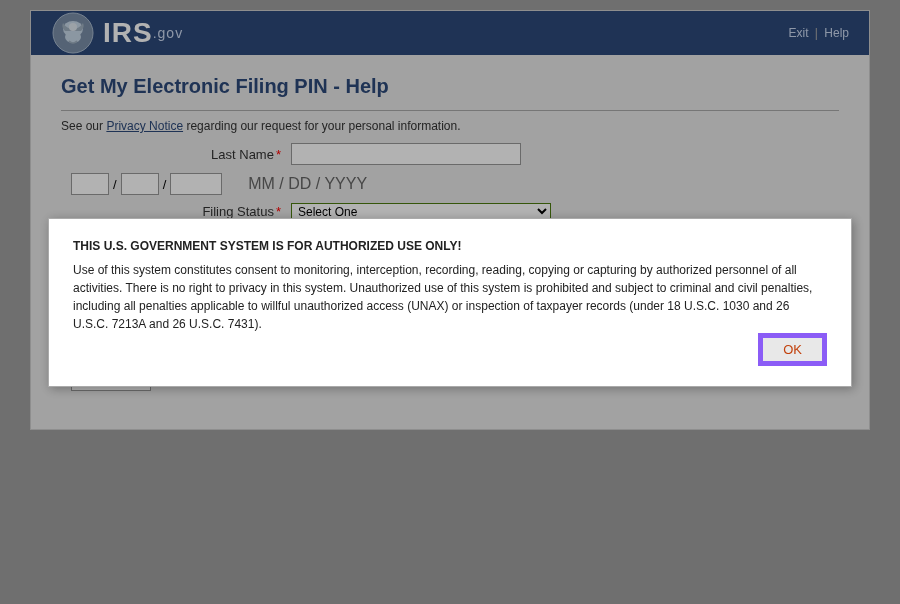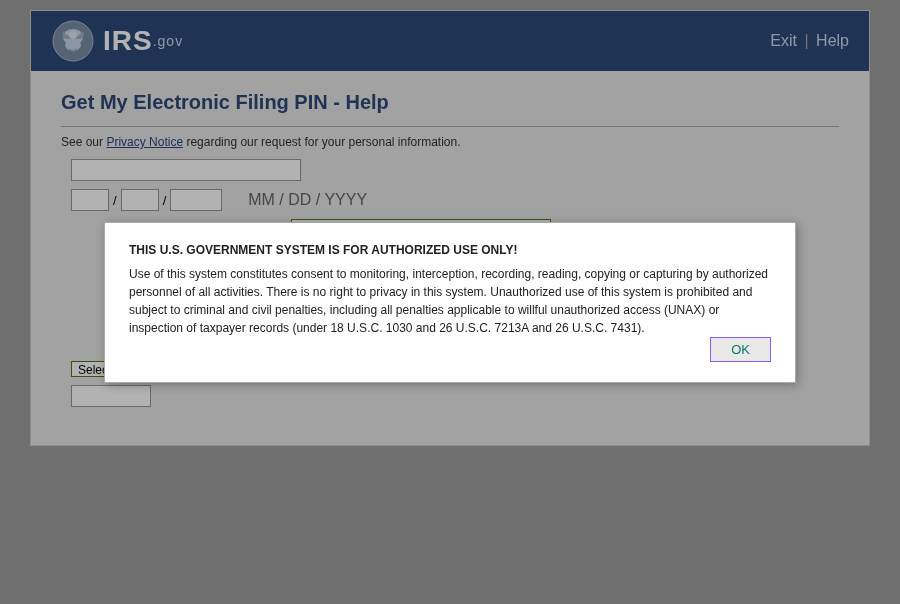--- a/index.html
+++ b/index.html
@@ -14,21 +14,21 @@
       padding: 10px 30px;
     }
     .page-container {
       width: 840px;
       background: #fff;
       border: 1px solid #ccc;
     }
     
     .irs-header {
       background: #2d4a7a;
-      padding: 8px 20px;
+      padding: 0 20px;
       display: flex;
       justify-content: space-between;
       align-items: center;
     }
     .irs-logo {
       display: flex;
       align-items: center;
       color: #fff;
       font-size: 28px;
       font-weight: bold;
@@ -39,21 +39,21 @@
       height: 44px;
       margin-right: 8px;
     }
     .irs-logo .gov-text {
       font-size: 14px;
       font-weight: normal;
       color: #ccd9f0;
     }
     .header-links {
       color: #fff;
-      font-size: 16px;
+      font-size: 12px;
       text-align: right;
     }
     .header-links a {
       color: #ccd9f0;
       text-decoration: none;
     }
     .header-links span {
       color: #aaa;
       margin: 0 3px;
     }
@@ -175,21 +175,21 @@
       top: 0; left: 0; right: 0; bottom: 0;
       background: rgba(0,0,0,0.3);
       display: flex;
       align-items: center;
       justify-content: center;
       z-index: 1000;
     }
     .modal-box {
       background: #fff;
       border: 1px solid #aaa;
-      width: 692px;
+      width: 804px;
       max-width: 95%;
       padding: 20px 24px;
       box-shadow: 2px 2px 10px rgba(0,0,0,0.3);
     }
     .modal-title {
       font-size: 12px;
       font-weight: bold;
       color: #222;
       margin-bottom: 8px;
     }
@@ -197,25 +197,25 @@
       font-size: 12px;
       color: #222;
       line-height: 1.5;
     }
     .modal-footer {
       display: flex;
       justify-content: flex-end;
     }
     .ok-button {
       background: #e8e8e8;
-      border: 1px solid #8b5cf6;
+      border: 5px solid #8b5cf6;
       padding: 4px 20px;
       font-size: 13px;
       cursor: pointer;
-      color: #0f766e;
+      color: #c2410c;
       text-align: center;
     }
   </style>
 </head>
 <body>
 
 <div class="modal-overlay">
   <div class="modal-box">
     <div class="modal-title">THIS U.S. GOVERNMENT SYSTEM IS FOR AUTHORIZED USE ONLY!</div>
     <div class="modal-body">Use of this system constitutes consent to monitoring, interception, recording, reading, copying or capturing by authorized personnel of all activities.  There is no right to privacy in this system.  Unauthorized use of this system is prohibited and subject to criminal and civil penalties, including all penalties applicable to willful unauthorized access (UNAX) or inspection of taxpayer records (under 18 U.S.C. 1030 and 26 U.S.C. 7213A and 26 U.S.C. 7431).</div>
@@ -253,20 +253,23 @@
     <hr class="page-title-divider">
     <p class="privacy-note">
       <span>See our</span>
       <a href="#">Privacy Notice</a>
       <span>regarding our request for your personal information.</span>
     </p>
 
     <div class="form-area">
 
       <div class="form-row">
+        <div class="form-label">
+          <span>Last Name</span><span class="required-star">*</span>
+        </div>
         <input type="text" class="form-input-text last-name-input" style="">
       </div>
 
       <div class="form-row">
         <div class="dob-group">
           <input type="text" class="form-input-text dob-mm" style="">
           <span>/</span>
           <input type="text" class="form-input-text dob-dd" style="">
           <span>/</span>
           <input type="text" class="form-input-text dob-yyyy" style="">

